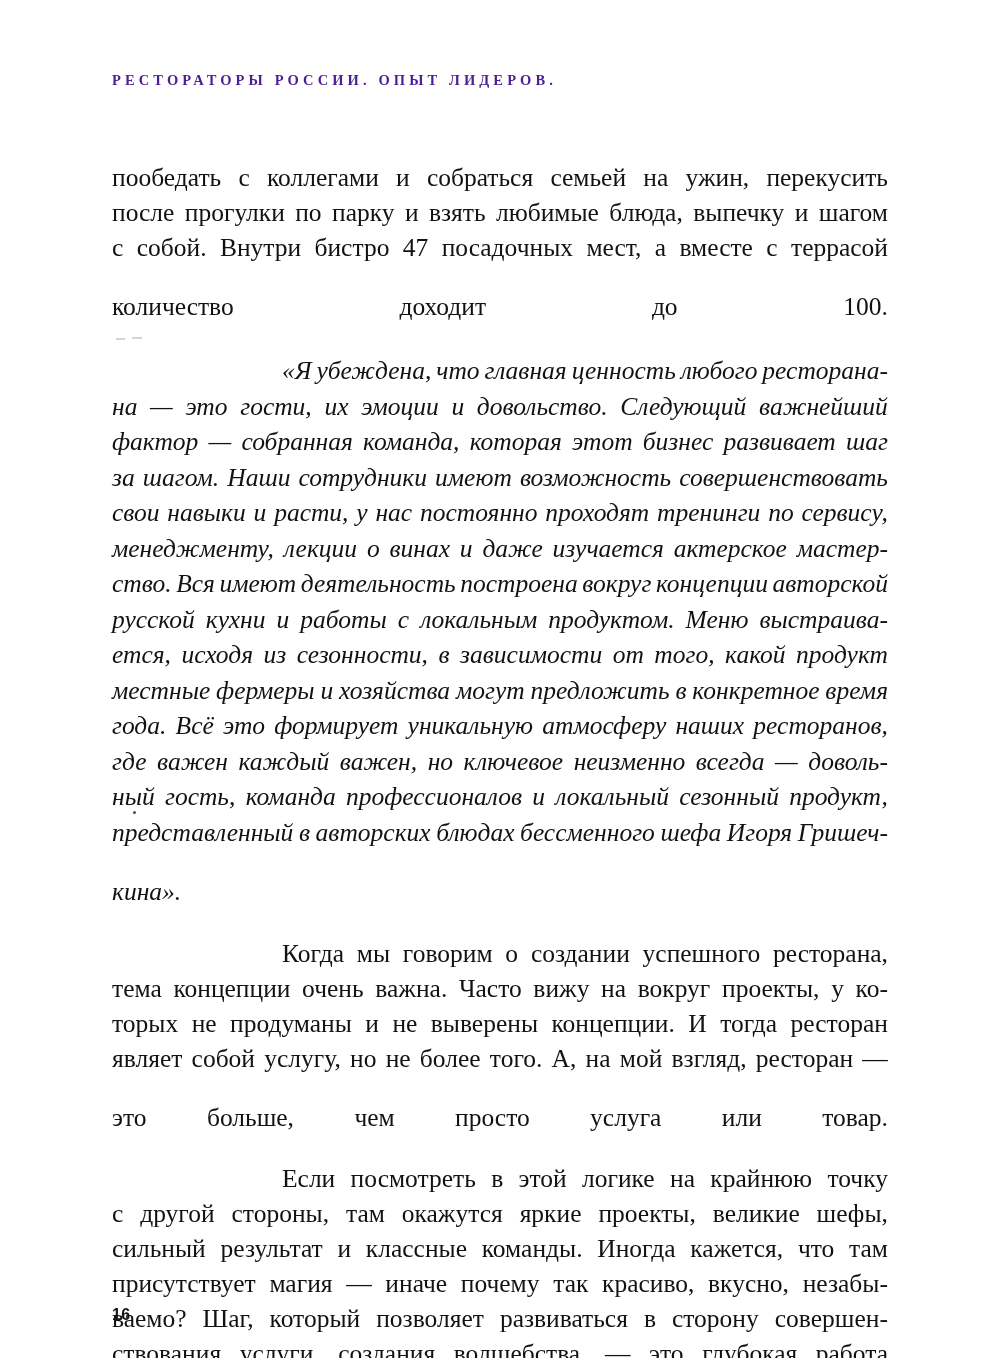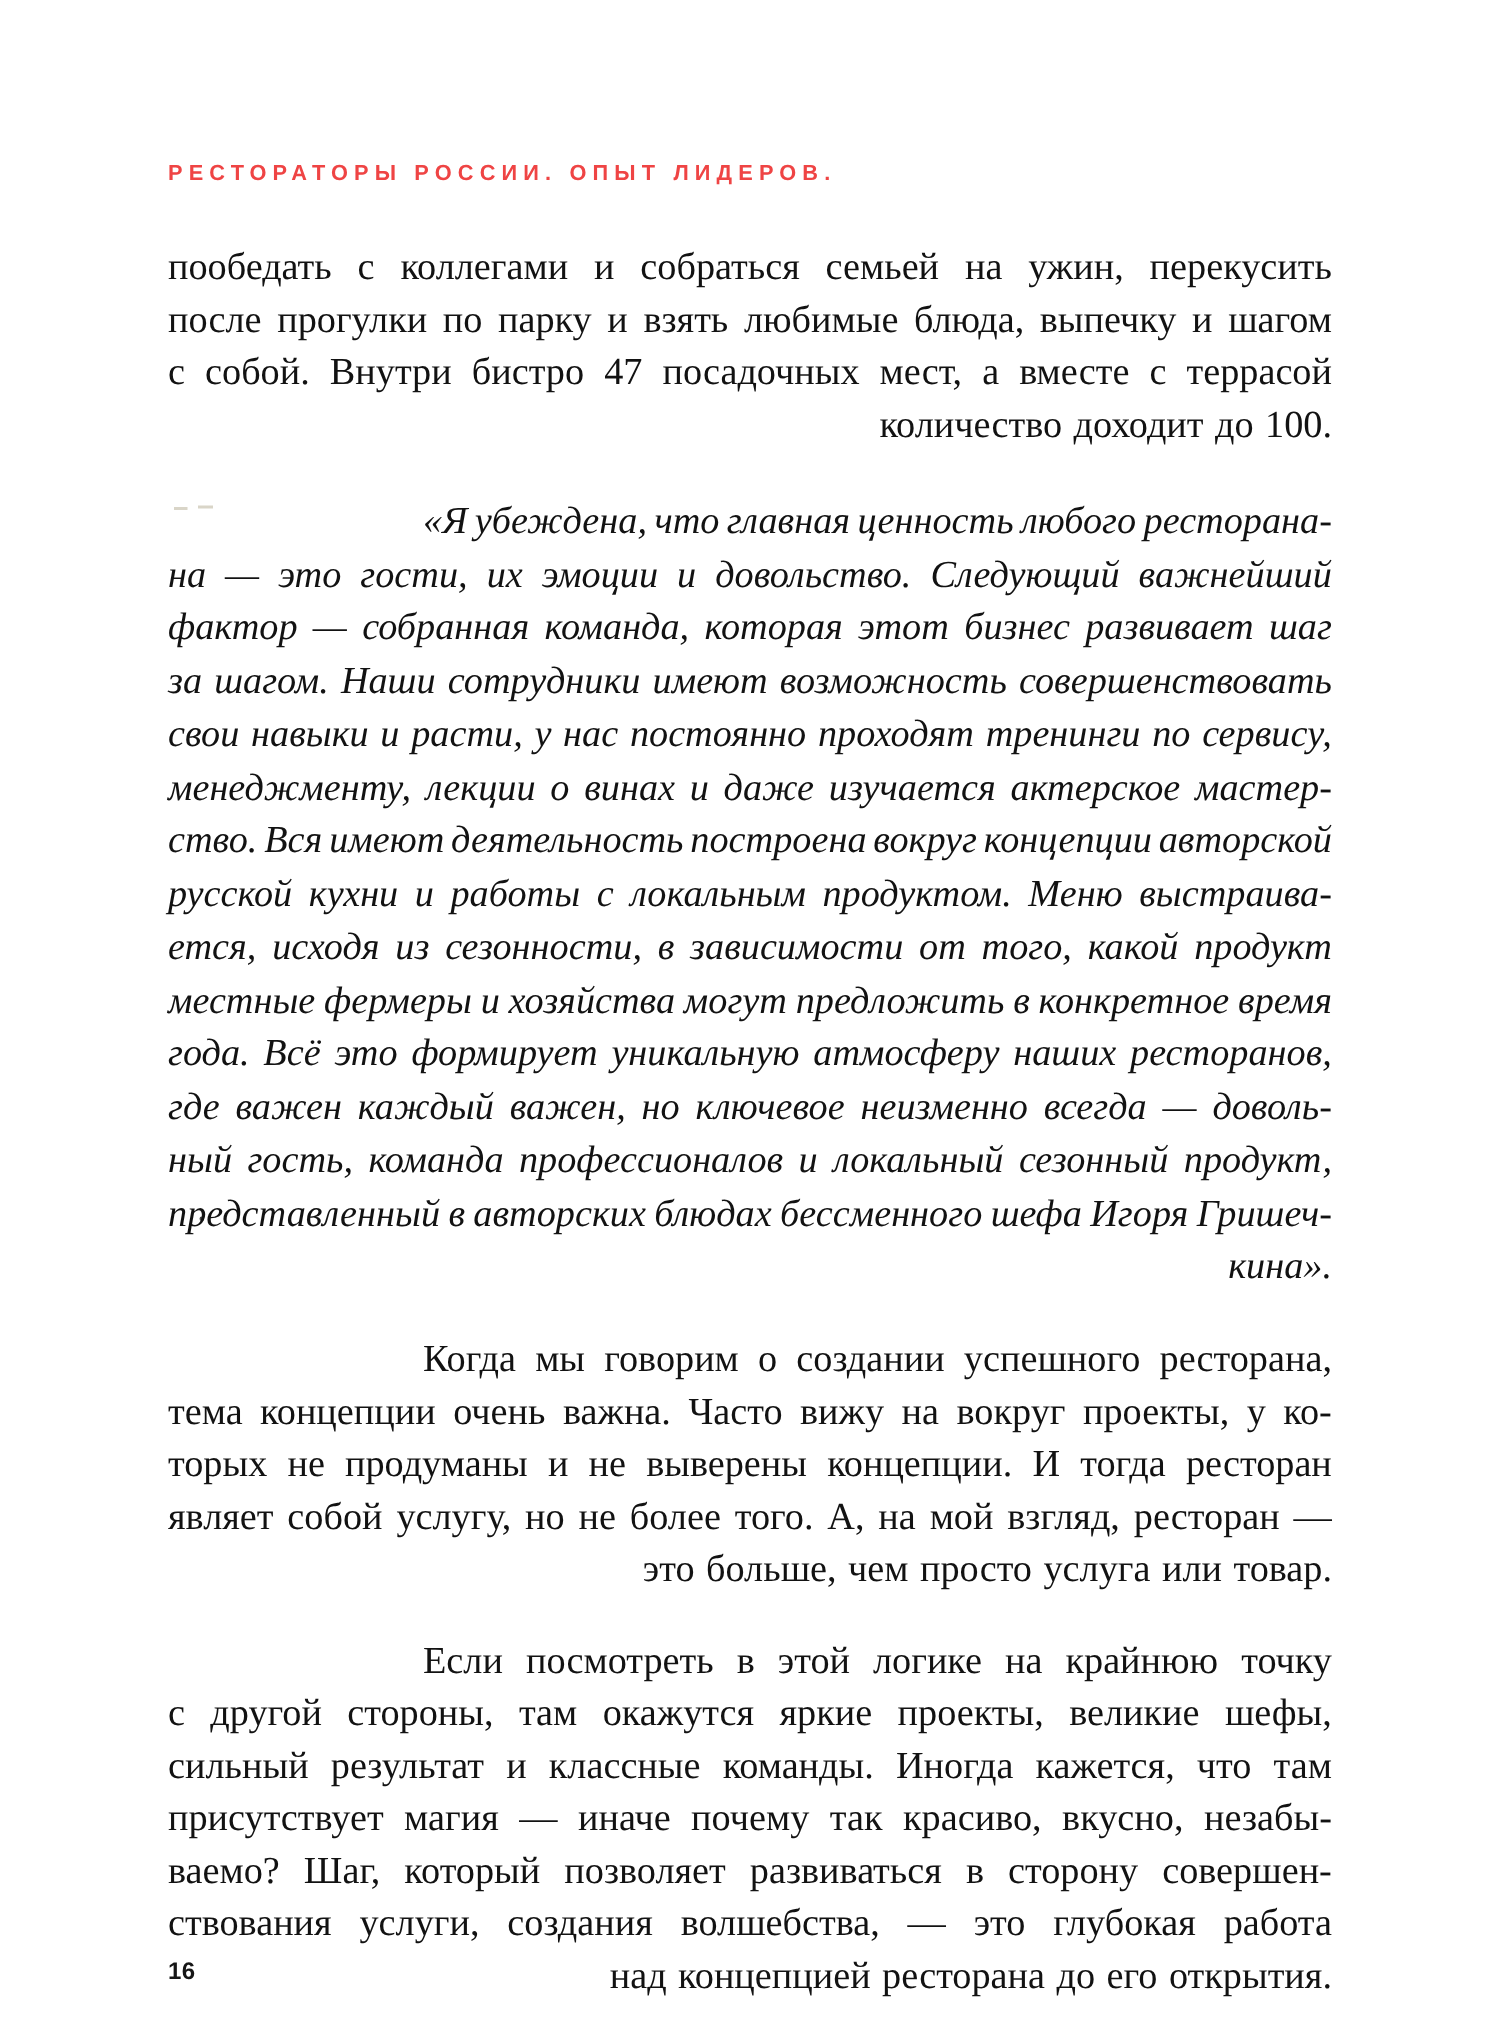--- a/index.html
+++ b/index.html
@@ -15,27 +15,26 @@
     overflow: hidden;
     font-family: "Liberation Serif", "DejaVu Serif", serif;
     color: #121212;
   }
 
   
   .running-head {
     position: absolute;
     left: 112px;
     top: 72px;
-    font-family: Liberation Sans, sans-serif;
+    font-family: Liberation Serif, serif;
     font-size: 14.5px;
     font-weight: 700;
     letter-spacing: 4.1px;
-    color: #ef4444;
+    color: #4c1d95;
     white-space: nowrap;
-    margin-top: 36px;
   }
 
   
   .column {
     position: absolute;
     left: 112px;
     top: 160px;
     width: 776px;
   }
 
@@ -51,21 +50,22 @@
     font-size: 25.5px;
     line-height: 35px;
     white-space: pre;
   }
   
   .line.just {
     justify-content: space-between;
   }
   
   .line.last {
-    justify-content: flex-end;
+    justify-content: space-between;
+    margin-top: 24px;
   }
   .line.last .w + .w { margin-left: 0.30em; }
 
   
   .line.indent { padding-left: 170px; width: 606px; }
 
   
   .para.quote .line { font-style: italic; font-size: 25.5px; line-height: 35.5px; }
   .gap-after  { height: 26px; }
   .gap-quote  { height: 29px; }

